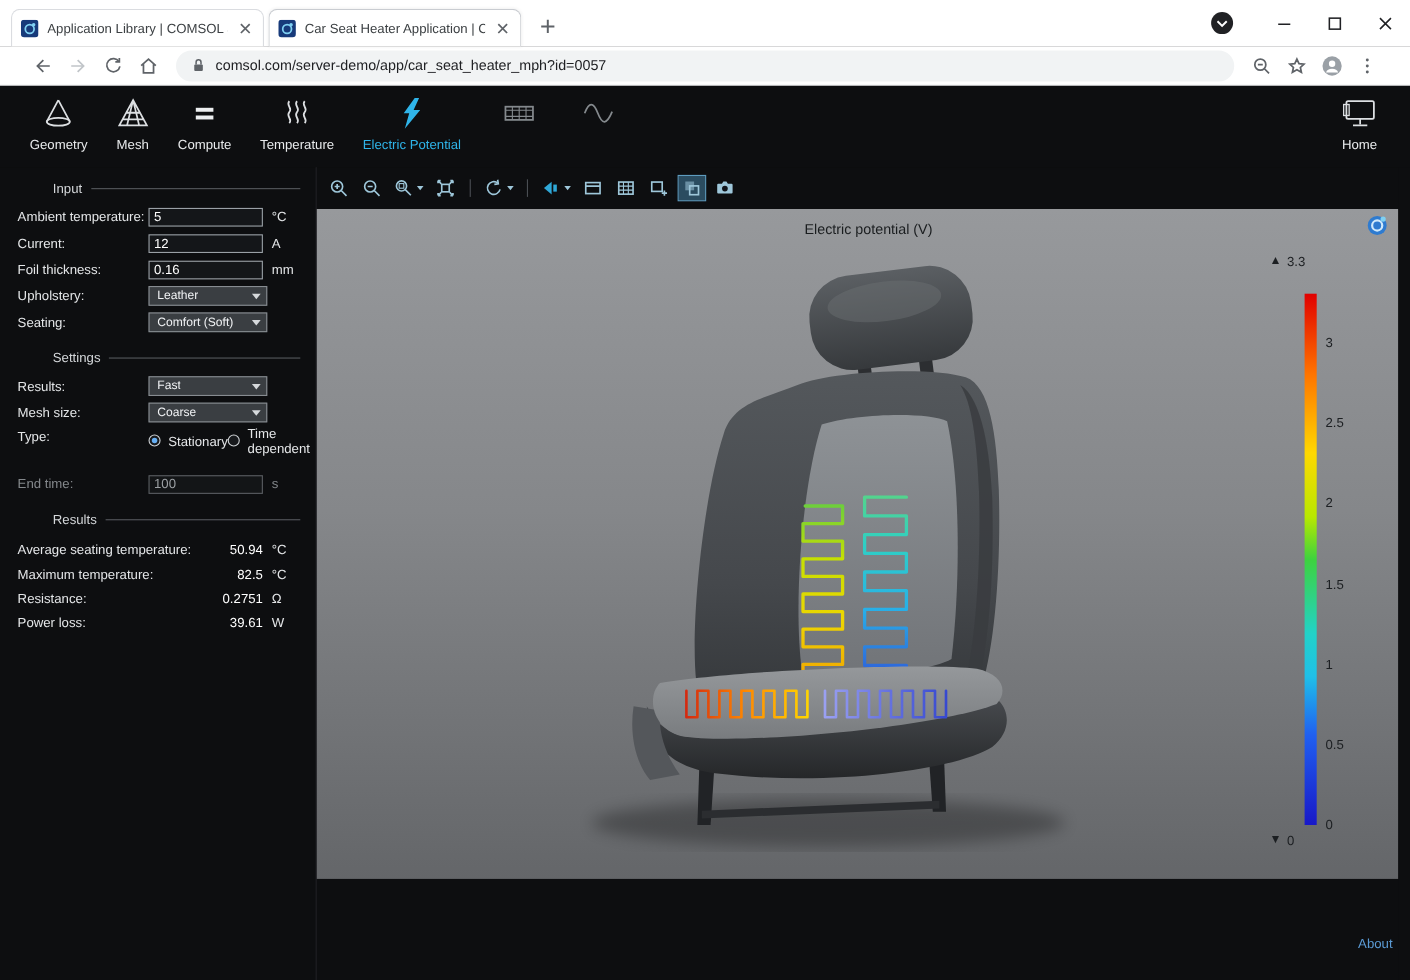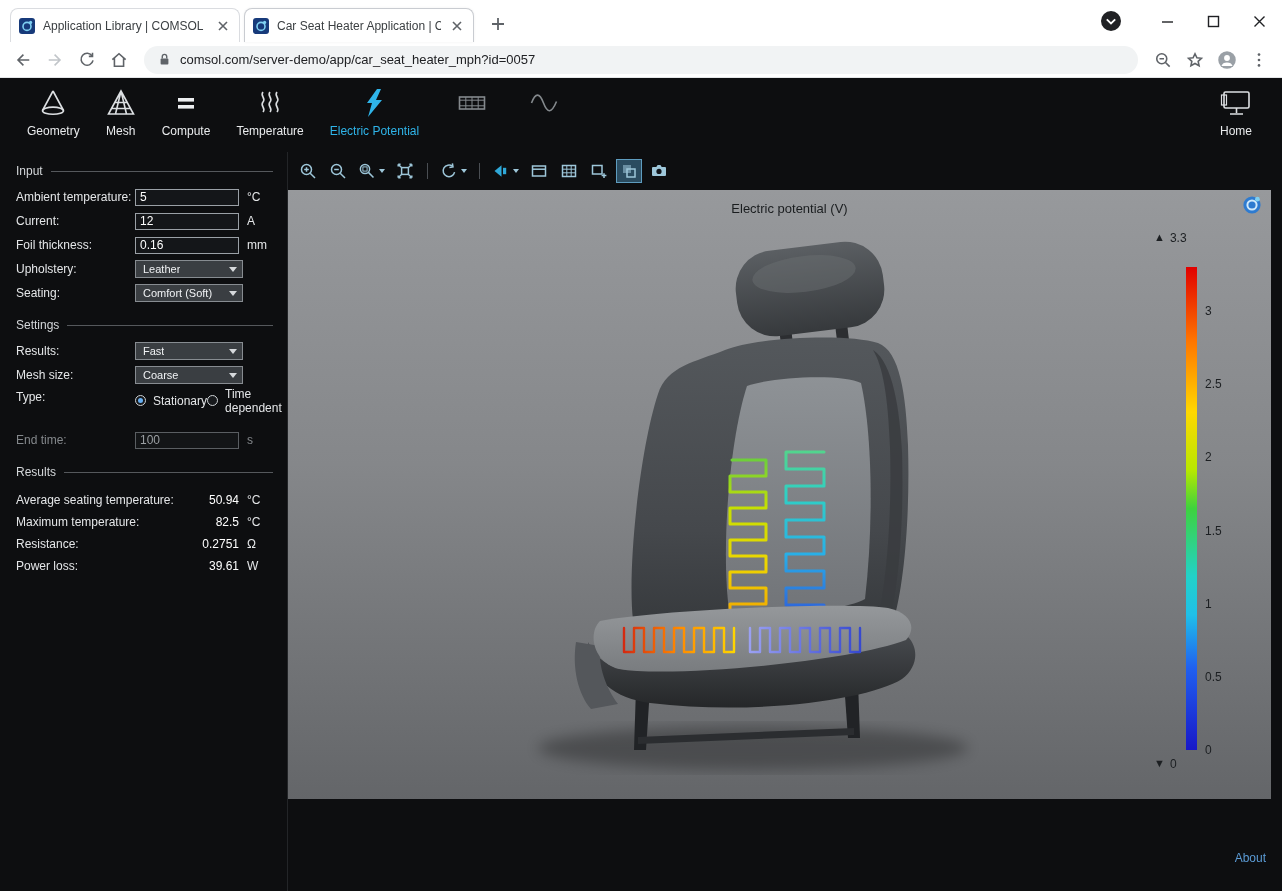--- a/index.html
+++ b/index.html
@@ -29,21 +29,21 @@
   .tab-close svg { width:10px; height:10px; stroke:#5f6368; stroke-width:1.6; }
   .newtab { width:28px; height:28px; margin:0 0 4px 6px; display:flex; align-items:center; justify-content:center; border-radius:50%; }
   .newtab svg { width:14px; height:14px; stroke:#5f6368; stroke-width:1.8; }
   .tabstrip-right { position:absolute; right:0; top:0; height:42px; display:flex; align-items:center; }
   .update-circle { width:22px; height:22px; margin-right:22px; }
   .winbtn { width:46px; height:42px; display:flex; align-items:center; justify-content:center; }
   .winbtn svg { width:13px; height:13px; stroke:#202124; stroke-width:1.4; fill:none; }
 
   .navbar {
     height:36px; background:#fff; display:flex; align-items:center;
-    padding:0 8px; gap:2px; border-bottom:1px solid #e4e6e8;
+    padding:0 24px; gap:2px; border-bottom:1px solid #e4e6e8;
   }
   .nav-btn { width:30px; height:30px; display:flex; align-items:center; justify-content:center; border-radius:50%; flex:none; }
   .nav-btn svg { width:20px; height:20px; fill:none; stroke-width:1.9; }
   .omnibox {
     flex:1; height:28px; background:#f1f3f4; border-radius:14px;
     display:flex; align-items:center; gap:9px; padding:0 14px; margin:0 8px;
   }
   .omnibox svg { flex:none; }
   .url { font-size:13px; color:#202124; white-space:nowrap; }
 
@@ -63,21 +63,21 @@
 
   
   .content { display:flex; height:739px; }
   .sidebar {
     width:288px; flex:none; padding:10px 14px 0 16px;
     border-right:1px solid #232528; background:#0d0e10;
   }
   .sec { display:flex; align-items:center; gap:8px; margin:2px 0 10px; }
   .sec.mt1 { margin-top:16px; }
   .sec.mt2 { margin-top:16px; }
-  .sec-title { font-size:12px; color:#d4d7da; }
+  .sec-title { font-size:12px; color:#d4d7da;margin-left:32px; }
   .sec-rule { flex:1; height:1px; background:#55585c; }
 
   .frow { display:flex; align-items:center; height:18px; margin-bottom:6px; }
   .flabel { width:119px; flex:none; font-size:12px; color:#e4e6e8; }
   .tinput {
     width:104px; height:17px; background:#141619; border:1px solid #9aa0a6;
     color:#ffffff; font-size:12px; font-family:inherit; padding:0 4px;
   }
   .funit { margin-left:8px; font-size:12px; color:#e4e6e8; }
   .dropdown {

